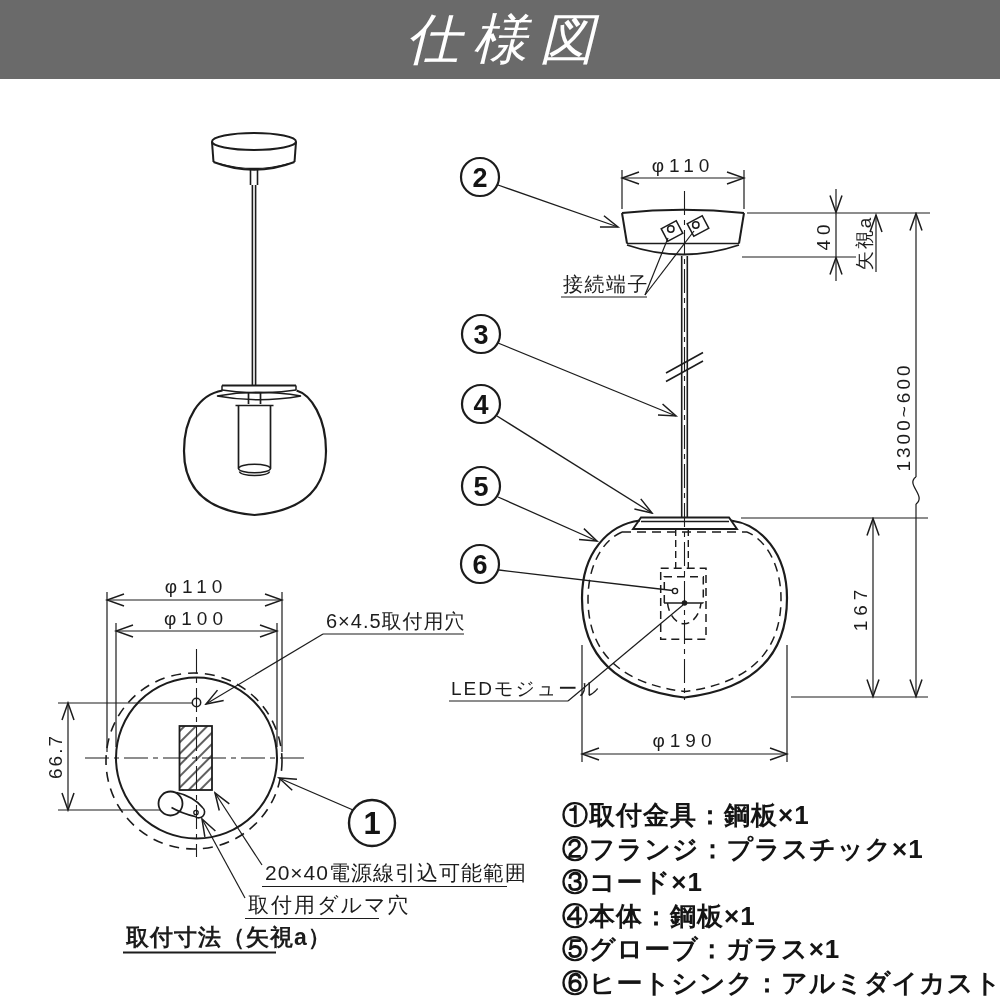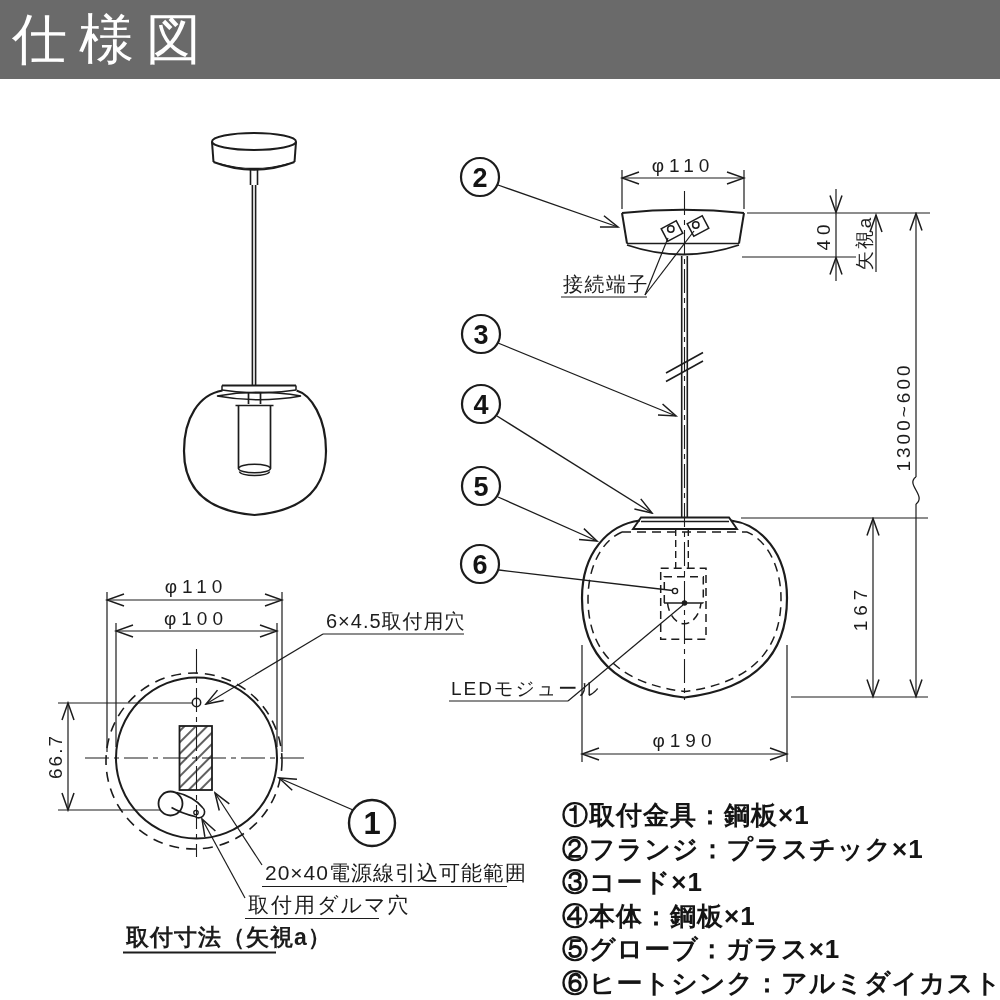--- a/index.html
+++ b/index.html
@@ -1,19 +1,19 @@
 <!DOCTYPE html>
 <html><head>
 <meta charset="utf-8">
 <style>
   html,body{margin:0;padding:0;background:#fff;}
   .page{position:relative;width:1000px;height:1000px;background:#fff;overflow:hidden;
         font-family:"Liberation Sans",sans-serif;}
   .header{position:absolute;left:0;top:0;width:1000px;height:79px;background:#6a6a6a;
-          display:flex;align-items:center;}
+          display:flex;align-items:center;justify-content:center;font-style:italic;}
   .header span{color:#fff;font-size:55px;font-weight:500;letter-spacing:12px;text-indent:12px;}
   .drawing{position:absolute;left:0;top:0;width:1000px;height:1000px;}
   .parts{position:absolute;left:562px;top:799px;color:#141414;font-size:26px;
          font-weight:600;letter-spacing:1px;}
   .parts div{height:33.6px;line-height:33.6px;white-space:nowrap;}
   svg .t{fill:#1c1c1c;font-family:"Liberation Sans",sans-serif;font-size:19px;}
   svg .lbl{fill:#1c1c1c;font-family:"Liberation Sans",sans-serif;}
   svg .co{fill:#141414;font-family:"Liberation Sans",sans-serif;font-weight:bold;}
 </style>
 </head>

